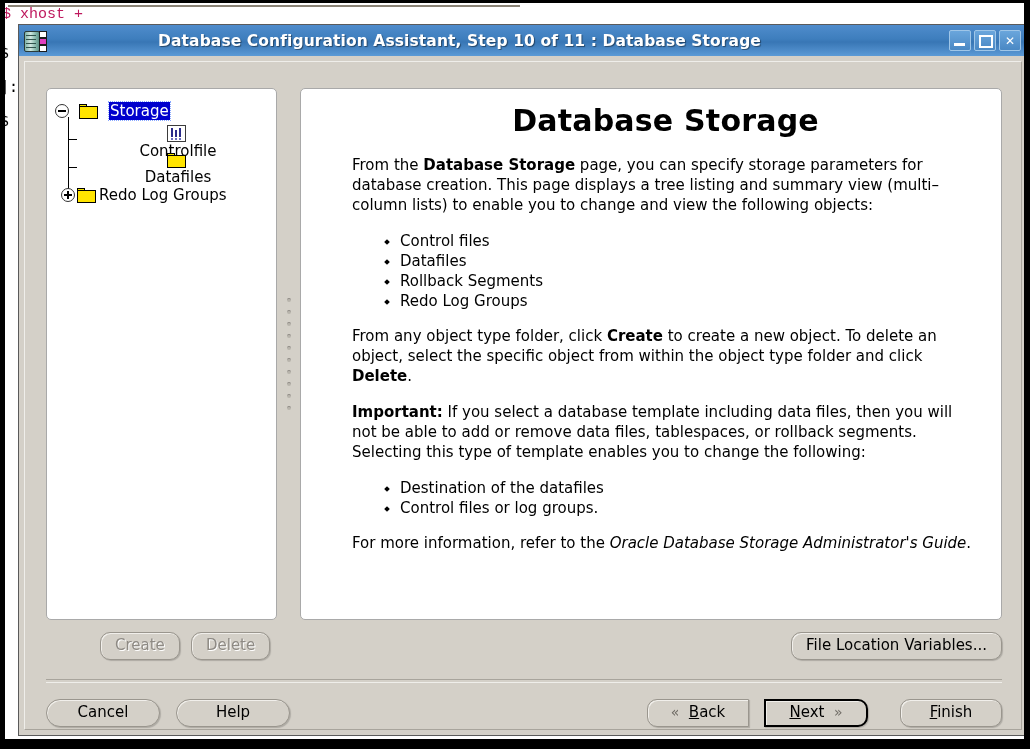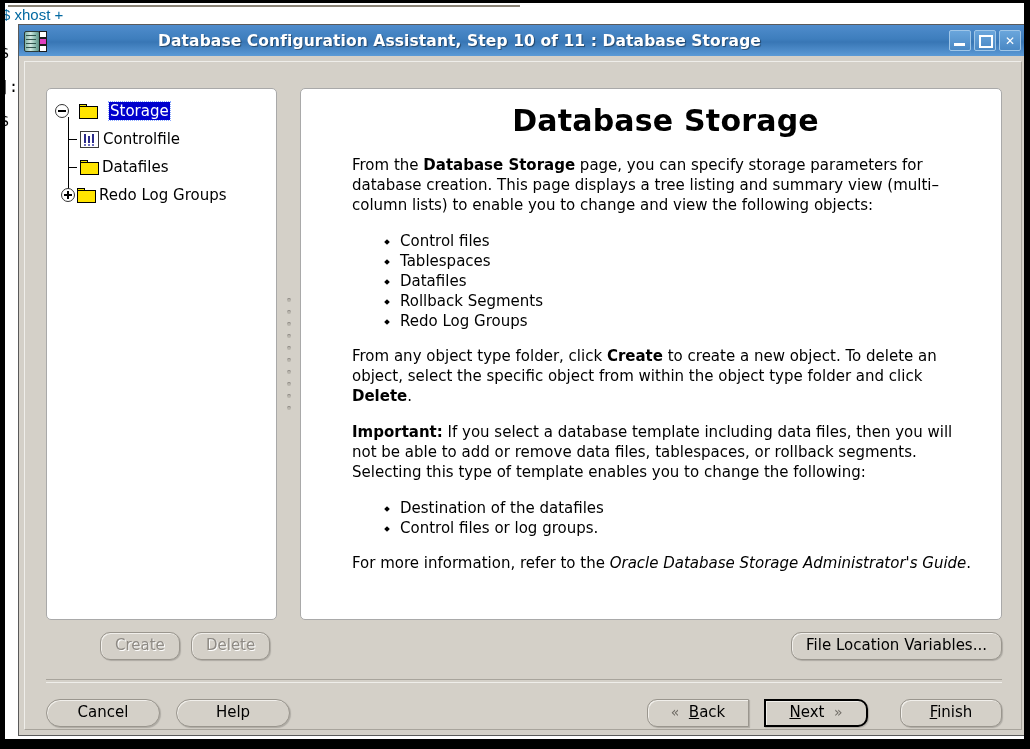--- a/index.html
+++ b/index.html
@@ -14,22 +14,22 @@
   #desktop {
     position: absolute; inset: 0;
     background: #ffffff;
   }
   #term-top-rule {
     position: absolute; left: 8px; top: 5px; width: 512px; height: 2px;
     background: #8a8376;
   }
   #term-text {
     position: absolute; left: 2px; top: 6px;
-    font-family: Liberation Sans, sans-serif;
-    font-size: 15px; color: #0369a1; letter-spacing: 0px;
+    font-family: Liberation Mono, monospace;
+    font-size: 15px; color: #be185d; letter-spacing: 0px;
     white-space: pre;
   }
   #term-left-col {
     position: absolute; left: 0px; top: 36px;
     font-family: "DejaVu Sans Mono", monospace;
     font-size: 15px; color: #000; line-height: 34px; white-space: pre;
   }
   
   #vframe-t { position:absolute; left:0; top:0; width:1030px; height:3px; background:#000; }
   #vframe-b { position:absolute; left:0; bottom:0; width:1030px; height:10px; background:#000; }
@@ -148,21 +148,21 @@
     position: relative;
     height: 28px;
     display: flex;
     align-items: center;
     font-family: "DejaVu Sans", sans-serif;
     font-size: 15px;
     color: #000;
     white-space: nowrap;
   }
   .tree-row.root { padding-left: 8px; gap: 8px; }
-  .tree-row.child { padding-left: 33px; }
+  .tree-row.child { padding-left: 33px; flex-direction: column; }
   .handle {
     width:14px; height:14px; margin-right:2px;
     border:1px solid #333; border-radius:50%;
     background:#fff; position:relative; flex:0 0 auto;
     box-sizing:border-box;
   }
   .handle::before {
     content:""; position:absolute; left:2px; top:5px; width:8px; height:2px; background:#000;
   }
   .handle.plus::after {
@@ -375,21 +375,20 @@
         </div>
 
         <div id="right-panel">
           <div id="rp-content">
             <div id="rp-title">Database Storage</div>
 
             <p><span>From the </span><b>Database Storage</b><span> page, you can specify storage parameters for database creation. This page displays a tree listing and summary view (multi–column lists) to enable you to change and view the following objects:</span></p>
 
             <ul>
               <li>Control files</li>
-              <li>Tablespaces</li>
               <li>Datafiles</li>
               <li>Rollback Segments</li>
               <li>Redo Log Groups</li>
             </ul>
 
             <p><span>From any object type folder, click </span><b>Create</b><span> to create a new object. To delete an object, select the specific object from within the object type folder and click </span><b>Delete</b><span>.</span></p>
 
             <p><b>Important:</b><span> If you select a database template including data files, then you will not be able to add or remove data files, tablespaces, or rollback segments. Selecting this type of template enables you to change the following:</span></p>
 
             <ul>

